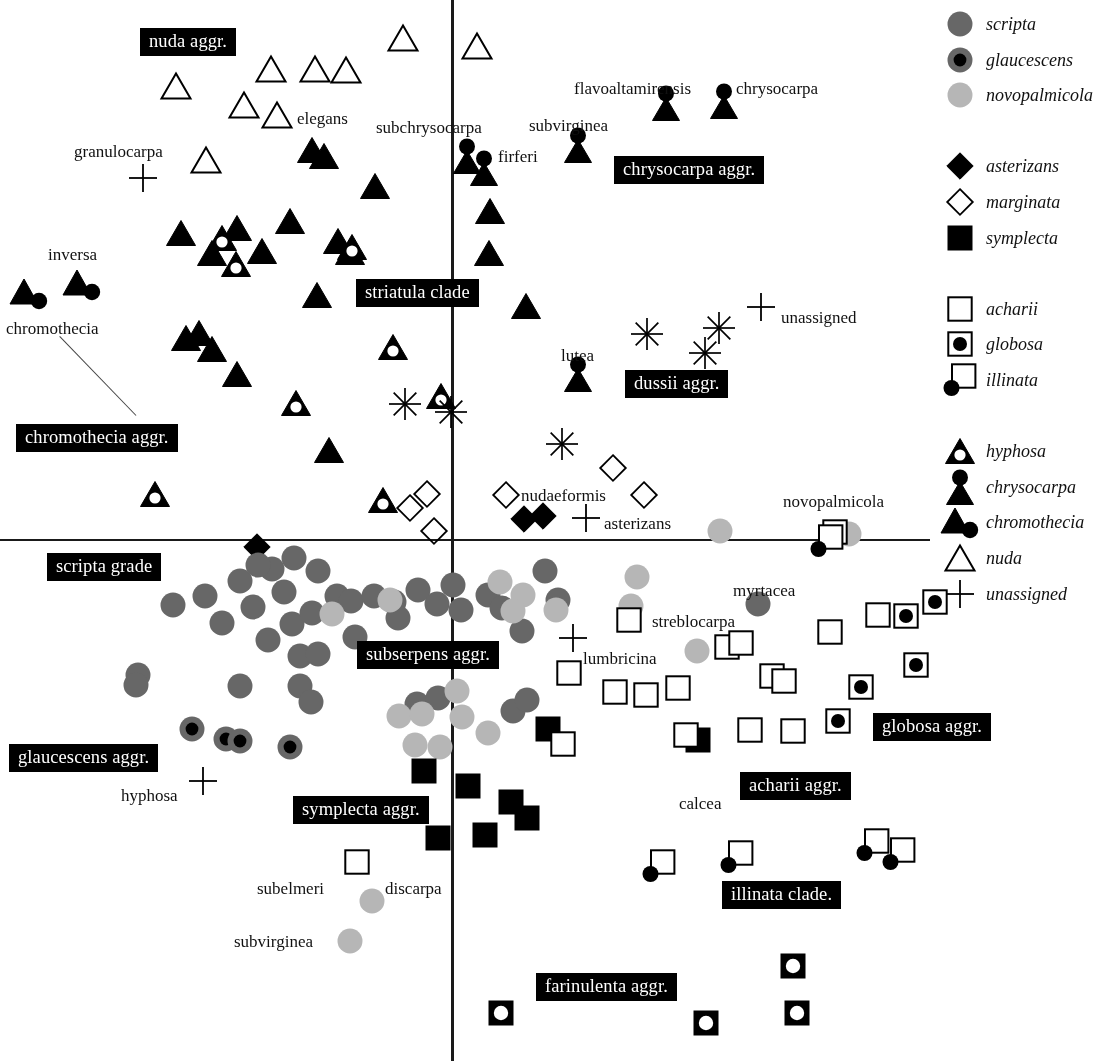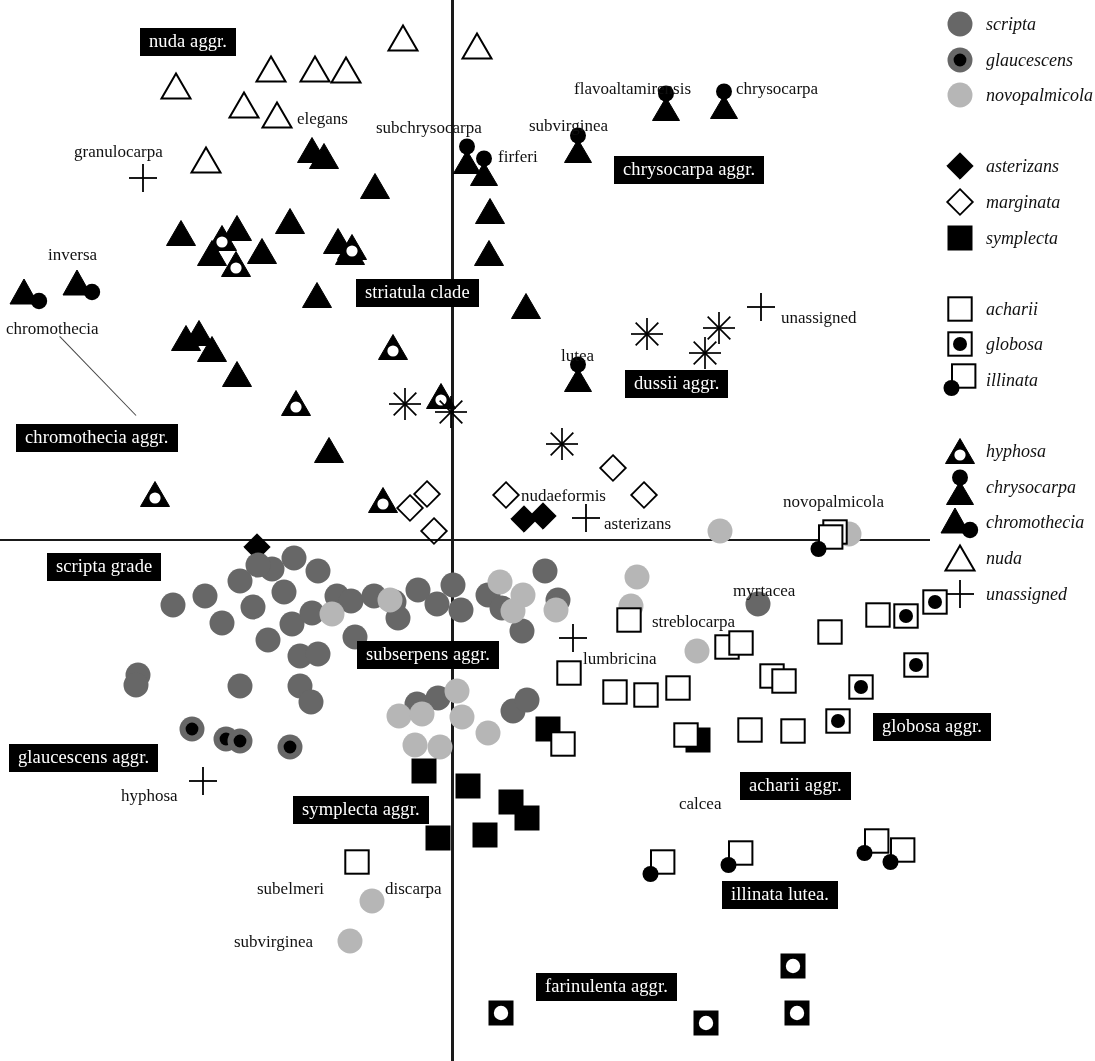--- a/index.html
+++ b/index.html
@@ -1034,21 +1034,21 @@
         <div class="banner" style="left: 614px; top: 156px;">chrysocarpa aggr.</div>
         <div class="banner" style="left: 356px; top: 279px;">striatula clade</div>
         <div class="banner" style="left: 625px; top: 370px;">dussii aggr.</div>
         <div class="banner" style="left: 16px; top: 424px;">chromothecia aggr.</div>
         <div class="banner" style="left: 47px; top: 553px;">scripta grade</div>
         <div class="banner" style="left: 357px; top: 641px;">subserpens aggr.</div>
         <div class="banner" style="left: 866px; top: 713px; margin-left: 7px;">globosa aggr.</div>
         <div class="banner" style="left: 9px; top: 744px;">glaucescens aggr.</div>
         <div class="banner" style="left: 740px; top: 772px;">acharii aggr.</div>
         <div class="banner" style="left: 293px; top: 796px;">symplecta aggr.</div>
-        <div class="banner" style="left: 722px; top: 881px;">illinata lutea.</div>
+        <div class="banner" style="left: 722px; top: 881px;">illinata clade.</div>
         <div class="banner" style="left: 536px; top: 973px;">farinulenta aggr.</div>
       </div>
   </div>
 
   <div id="legend">
       <div class="lg-row" style="top: 6px;">
         <div class="lg-sym">
           <svg width="26" height="26" viewBox="0 0 26 26">
             <circle cx="13" cy="13" r="12.5" fill="#676767" stroke="none" stroke-width="0"></circle>
           </svg>

